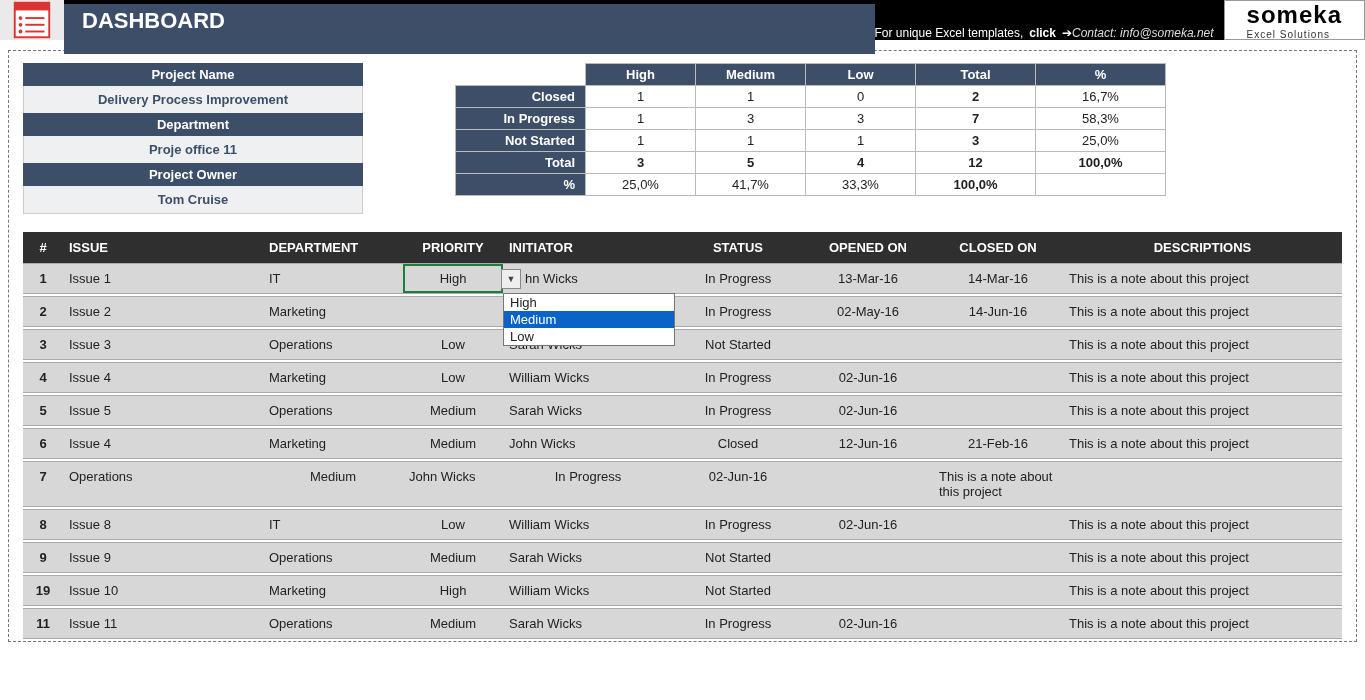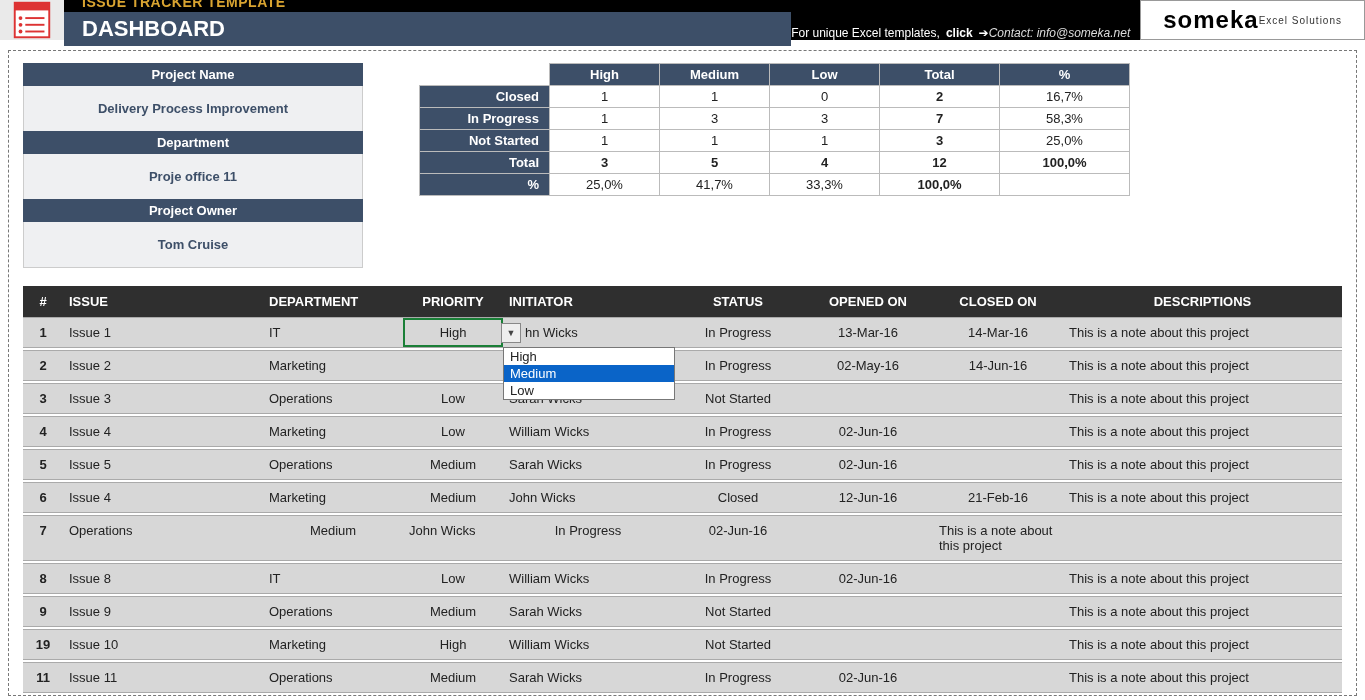--- a/index.html
+++ b/index.html
@@ -33,21 +33,21 @@
   }
   .topbar .titles .t1 {
     color: #d9a431;
     font-weight: 700;
     font-size: 14px;
     letter-spacing: .5px;
   }
   .topbar .titles .t2wrap {
     background: #3d4f68;
     margin-top: 2px;
-    padding: 4px 0 4px 0;
+    padding: 4px 0 20px 0;
     margin-left: -18px;
   }
   .topbar .titles .t2 {
     color: #fff;
     font-weight: 700;
     font-size: 22px;
     padding-left: 18px;
   }
   .topbar .right {
     display: flex;
@@ -66,62 +66,63 @@
   .topbar .right .line2 {
     font-style: italic;
     font-size: 12px;
     color: #ddd;
     margin-top: 4px;
   }
   .topbar .brand {
     background: #fff;
     color: #000;
     display: flex;
+    flex-direction: column;
     justify-content: center;
-    align-items: center;
+    align-items: flex-start;
     padding: 0 22px;
     border: 1px solid #999;
   }
   .topbar .brand .b1 {
     font-size: 24px;
     font-weight: 700;
     letter-spacing: 1px;
   }
   .topbar .brand .b2 {
     font-size: 10px;
     letter-spacing: 1px;
     color: #333;
   }
   .page {
     border: 1px dashed #777;
     margin: 10px 8px;
     padding: 12px 14px 0 14px;
   }
   .info-row {
     display: flex;
-    gap: 56px;
+    gap: 92px;
     align-items: flex-start;
   }
   .info-block {
     width: 340px;
   }
   .info-block .hdr {
     background: #3d4f68;
     color: #fff;
     text-align: center;
     font-weight: 700;
     padding: 3px 0;
     border: 1px solid #3d4f68;
   }
   .info-block .val {
     background: #eff0f2;
     color: #3d4f68;
     text-align: center;
     font-weight: 700;
-    padding: 15px 0;
+    padding: 6px 0;
     border-left: 1px solid #ccc;
     border-right: 1px solid #ccc;
   }
   .info-block .val.last { border-bottom: 1px solid #ccc; }
 
   .matrix {
     display: grid;
     grid-template-columns: 130px 110px 110px 110px 120px 130px;
     font-size: 13px;
     border-right: 1px solid #bbb;

